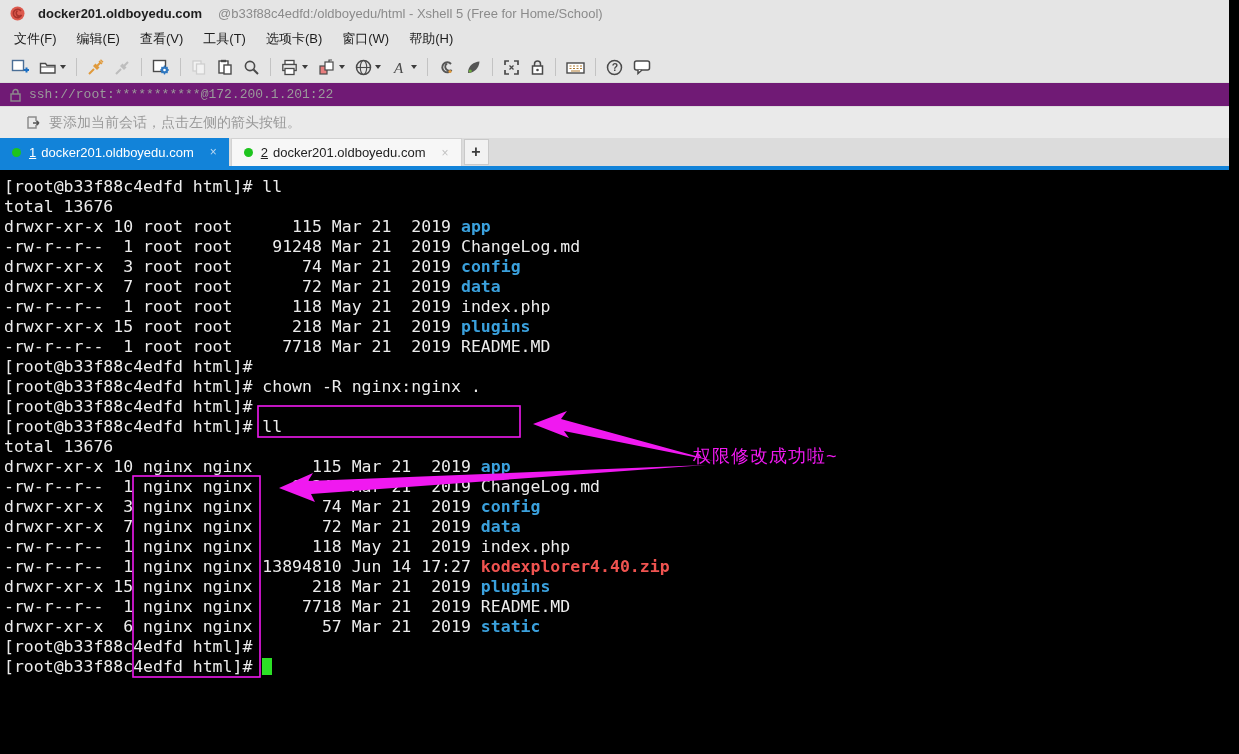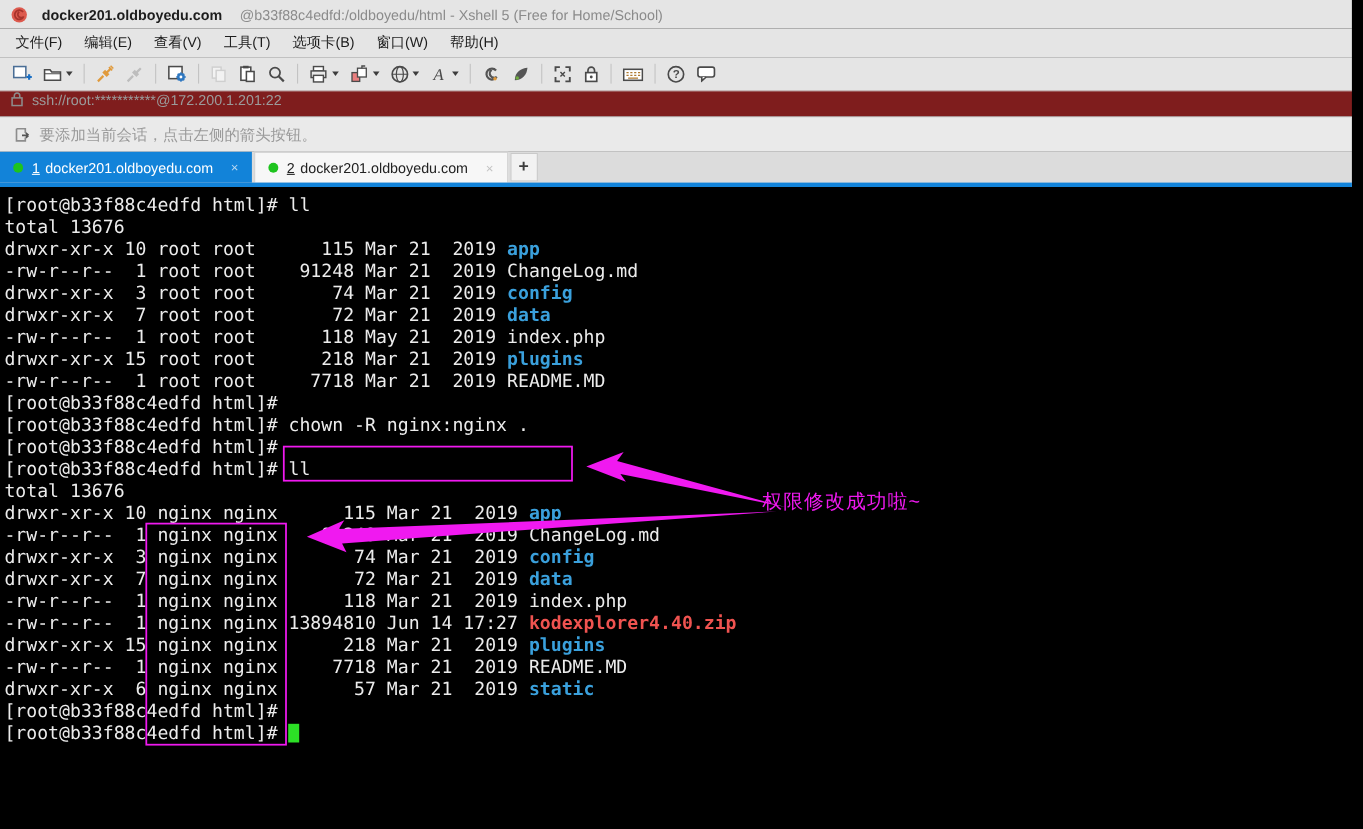--- a/index.html
+++ b/index.html
@@ -38,29 +38,29 @@
   }
   .caret {
     width:0; height:0; margin-left:3px;
     border-left:3.5px solid transparent; border-right:3.5px solid transparent;
     border-top:4px solid #3c3c3c;
   }
   .tool-sep { width:1px; height:18px; background:#c3c3c3; margin:0 5px; }
 
   
   .addressbar {
-    height:24px; background:#7f1d1d; border-top:1px solid #dcdcdc;
-    display:flex; align-items:flex-start; padding-left:10px; flex:0 0 auto;
+    height:24px; background:#701a75; border-top:1px solid #dcdcdc;
+    display:flex; align-items:center; padding-left:10px; flex:0 0 auto;font-family:Liberation Mono, monospace;
   }
   .address-text { font-size:13px; color:#9b9b9b; margin-left:8px; }
 
   
   .infobar {
     height:32px; background:#eaeaea; border-top:1px solid #dcdcdc;
-    display:flex; align-items:center; padding-left:13px; flex:0 0 auto;
+    display:flex; align-items:center; padding-left:26px; flex:0 0 auto;
   }
   .info-text { font-size:14px; color:#9a9a9a; margin-left:7px; }
 
   
   .tabbar {
     height:32px; background:#dcdcdc; display:flex; align-items:flex-start;
     position:relative; flex:0 0 auto;
   }
   .tabbar .strip {
     position:absolute; left:0; right:0; bottom:0; height:4px; background:var(--accent);
@@ -315,21 +315,21 @@
         <div class="tline"><span>-rw-r--r--  1 root root     7718 Mar 21  2019 README.MD</span></div>
         <div class="tline"><span>[root@b33f88c4edfd html]# </span></div>
         <div class="tline"><span>[root@b33f88c4edfd html]# chown -R nginx:nginx .</span></div>
         <div class="tline"><span>[root@b33f88c4edfd html]# </span></div>
         <div class="tline"><span>[root@b33f88c4edfd html]# ll</span></div>
         <div class="tline"><span>total 13676</span></div>
         <div class="tline"><span>drwxr-xr-x 10 nginx nginx      115 Mar 21  2019 </span><span class="dir">app</span></div>
         <div class="tline"><span>-rw-r--r--  1 nginx nginx    91248 Mar 21  2019 ChangeLog.md</span></div>
         <div class="tline"><span>drwxr-xr-x  3 nginx nginx       74 Mar 21  2019 </span><span class="dir">config</span></div>
         <div class="tline"><span>drwxr-xr-x  7 nginx nginx       72 Mar 21  2019 </span><span class="dir">data</span></div>
-        <div class="tline"><span>-rw-r--r--  1 nginx nginx      118 Mar 21  2019 index.php</span></div>
+        <div class="tline"><span>-rw-r--r--  1 nginx nginx      118 May 21  2019 index.php</span></div>
         <div class="tline"><span>-rw-r--r--  1 nginx nginx 13894810 Jun 14 17:27 </span><span class="zip">kodexplorer4.40.zip</span></div>
         <div class="tline"><span>drwxr-xr-x 15 nginx nginx      218 Mar 21  2019 </span><span class="dir">plugins</span></div>
         <div class="tline"><span>-rw-r--r--  1 nginx nginx     7718 Mar 21  2019 README.MD</span></div>
         <div class="tline"><span>drwxr-xr-x  6 nginx nginx       57 Mar 21  2019 </span><span class="dir">static</span></div>
         <div class="tline"><span>[root@b33f88c4edfd html]# </span></div>
         <div class="tline"><span>[root@b33f88c4edfd html]# </span><span class="cursor"></span></div>
       </div>
 
     <svg class="overlay" width="1239" height="584" viewBox="0 0 1239 584">
       <rect x="258" y="236" width="262" height="31" fill="none" stroke="var(--annot)" stroke-width="1.6"></rect>

